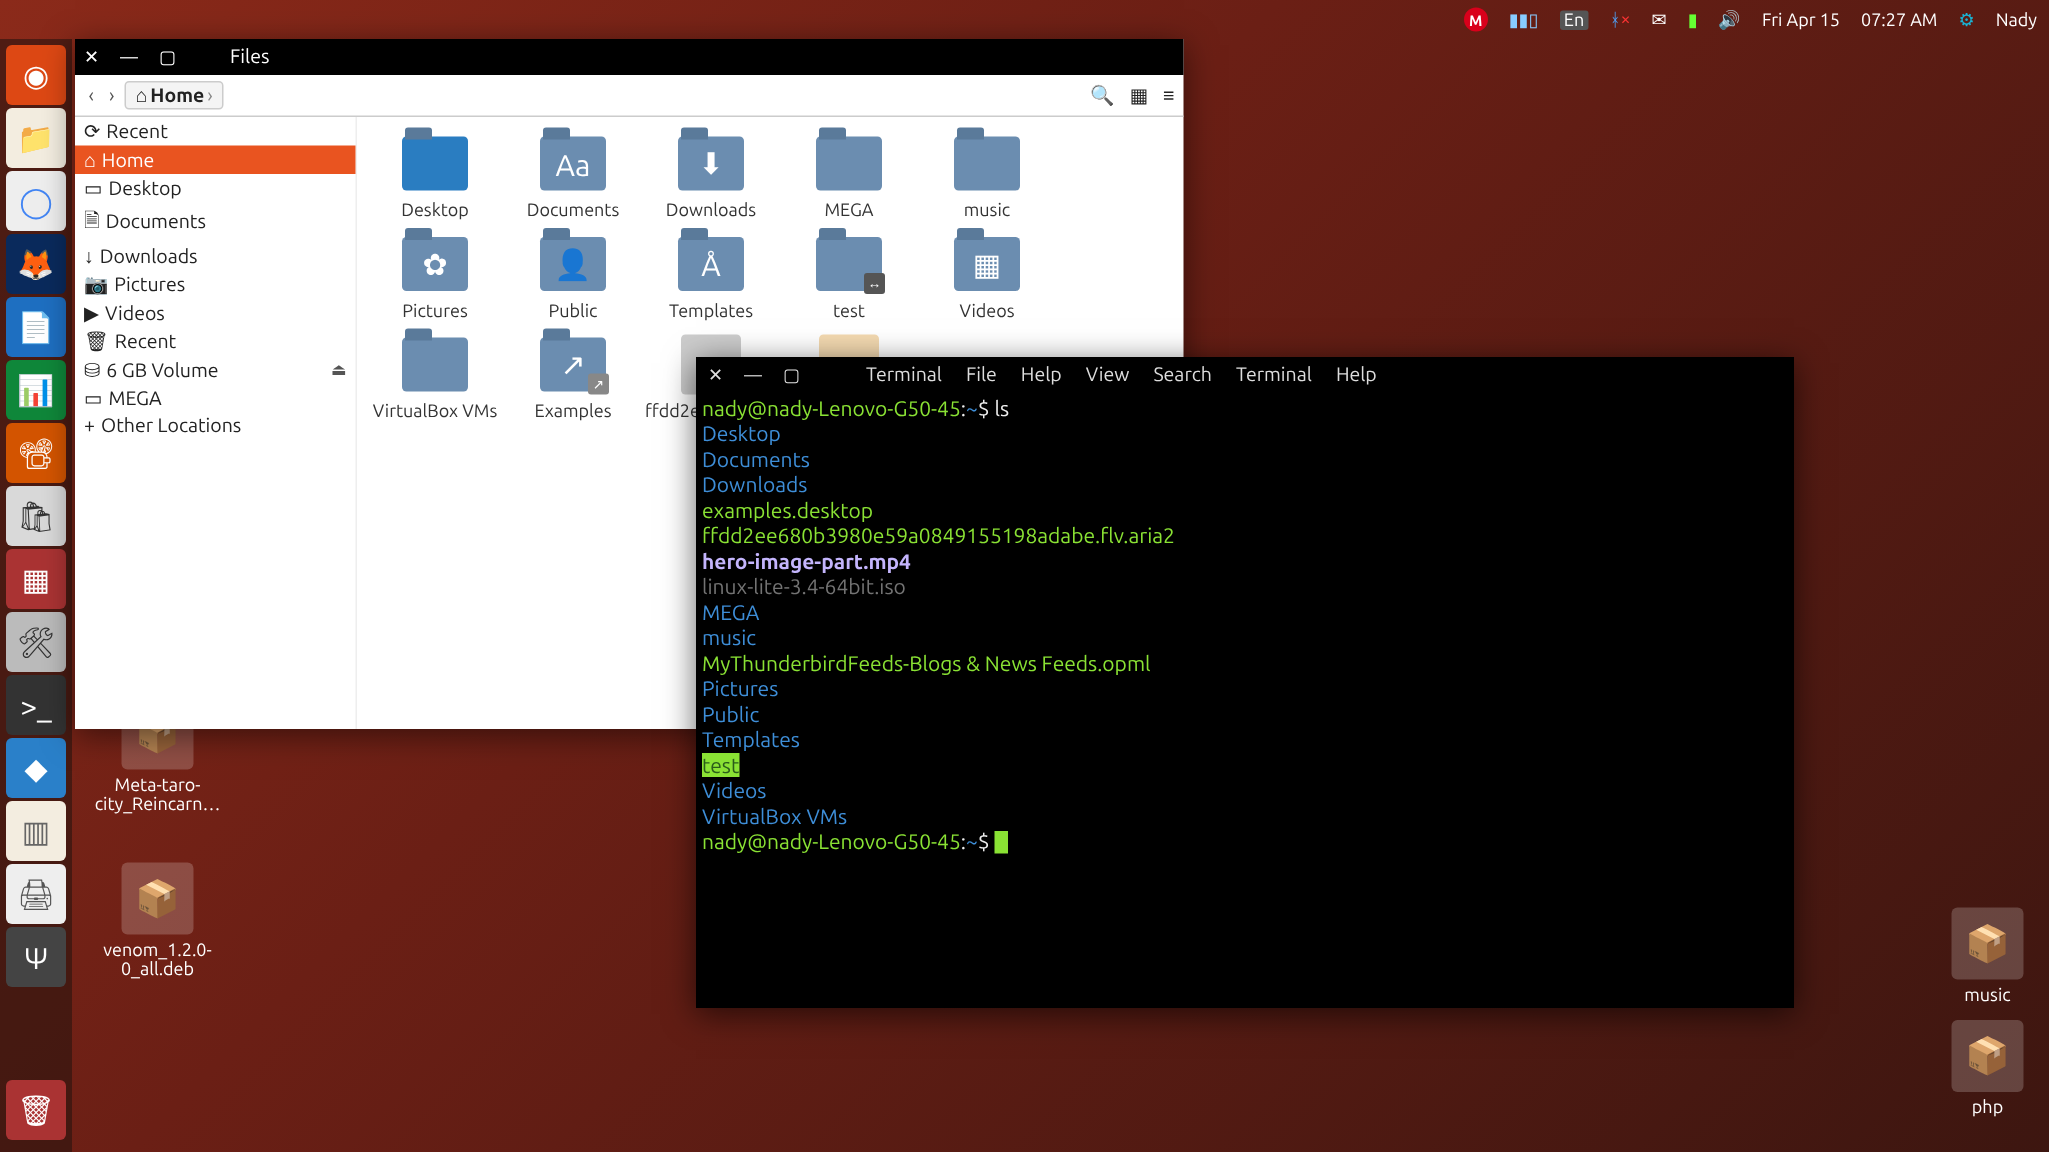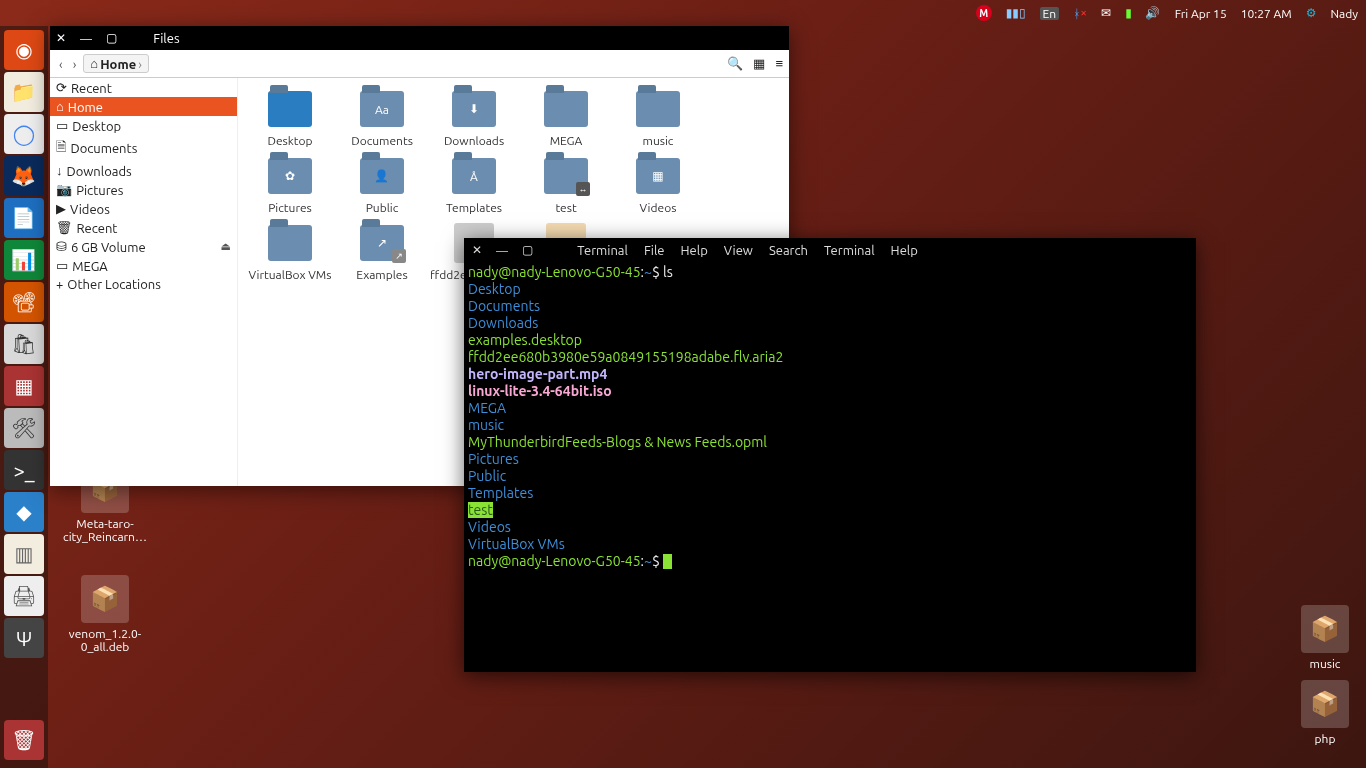--- a/index.html
+++ b/index.html
@@ -45,54 +45,54 @@
 .sidebar { width: 188px; background: #fff; border-right: 1px solid #eee; font-size: 13px; }
 .sidebar .item { padding: 2px 6px; display: flex; align-items: center; gap: 4px; cursor: pointer; color:#222; }
 .sidebar .item.sel { background: #e95420; color: #fff; }
 .sidebar .item .eject { margin-left: auto; font-size: 11px; color:#555; }
 .grid { flex: 1; padding: 8px 6px; display: flex; flex-wrap: wrap; align-content: flex-start; gap: 4px 0; overflow-y: auto; }
 .gcell { width: 92px; text-align: center; font-size: 12px; color: #333; cursor: pointer; padding: 2px; }
 .gcell .fico { width: 48px; height: 42px; margin: 0 auto 4px; display: flex; align-items: center; justify-content: center; position: relative; }
 .folder { width: 44px; height: 36px; background: #6b8db0; border-radius: 3px; position: relative; }
 .folder::before { content: ''; position: absolute; top: -6px; left: 2px; width: 18px; height: 8px; background: #5a7a9a; border-radius: 2px 2px 0 0; }
 .folder.desktop { background: #2a7dc1; }
-.folder .glyph { position: absolute; inset: 0; display: flex; align-items: center; justify-content: center; color: #fff; font-size: 12px; }
+.folder .glyph { position: absolute; inset: 0; display: flex; align-items: center; justify-content: center; color: #fff; font-size: 20px; }
 .share-badge { position:absolute; bottom:-2px; right:-2px; width:14px; height:14px; background:#555; color:#fff; font-size:9px; display:flex; align-items:center; justify-content:center; border-radius:2px; }
 .file-html { width: 40px; height: 40px; background: #f3d9b0; border-radius: 3px; display:flex; align-items:center; justify-content:center; color:#d35400; font-size:9px; font-weight:bold; }
 
 
 .terminal-window { position: absolute; left: 464px; top: 238px; width: 732px; height: 434px; background: #000; color: #fff; font-family: "Ubuntu Mono", Consolas, monospace; font-size: 14px; z-index: 70; box-shadow: 0 4px 20px rgba(0,0,0,0.6); }
 .terminal-titlebar { height: 24px; background: #000; display: flex; align-items: center; padding: 0 8px; gap: 14px; font-family: Ubuntu, sans-serif; font-size: 13px; color:#ddd; }
 .terminal-titlebar .wctrl { cursor: pointer; font-size: 12px; }
 .terminal-titlebar .menus { display: flex; gap: 16px; margin-left: 30px; }
 .terminal-titlebar .menus span { cursor: pointer; }
 .terminal-body { padding: 2px 4px; line-height: 17px; white-space: pre; }
 .t-green { color: #8ae234; font-weight: normal; }
 .t-blue { color: #3e8ed8; }
 .t-white { color: #eee; }
 .t-purple { color: #c4b5fd; font-weight: bold; }
-.t-cyan { color: #f9a8d4; font-weight: bold; }
+.t-cyan { color: #737373; font-weight: normal; }
 .t-hl { background: #8ae234; color: #2a5c1a; }
 .cursor { display: inline-block; width: 9px; height: 15px; background: #8ae234; vertical-align: text-bottom; }
 </style>
 </head>
 <body>
 
 <div class="menubar">
   <span class="icon">
       <span class="mega-badge">M</span>
     </span>
   <span class="icon" style="color:#8cf">▮▮▯</span>
   <span class="icon" style="background:#555;padding:0 3px;border-radius:2px">En</span>
   <span class="icon" style="color:#4da6ff">ᚼ<sub style="color:#f33;font-size:8px">✕</sub></span>
   <span class="icon">✉</span>
   <span class="icon" style="color:#6f3">▮</span>
   <span class="icon">🔊</span>
   <span>Fri Apr 15</span>
-  <span>10:27 AM</span>
+  <span>07:27 AM</span>
   <span class="icon" style="color:#19b5d6">⚙</span>
   <span>Nady</span>
 </div>
 
 <div class="launcher">
   <div class="lbtn ubuntu">◉</div>
   <div class="lbtn files2">📁</div>
   <div class="lbtn chrome">◯</div>
   <div class="lbtn ff">🦊</div>
   <div class="lbtn wr">📄</div>

